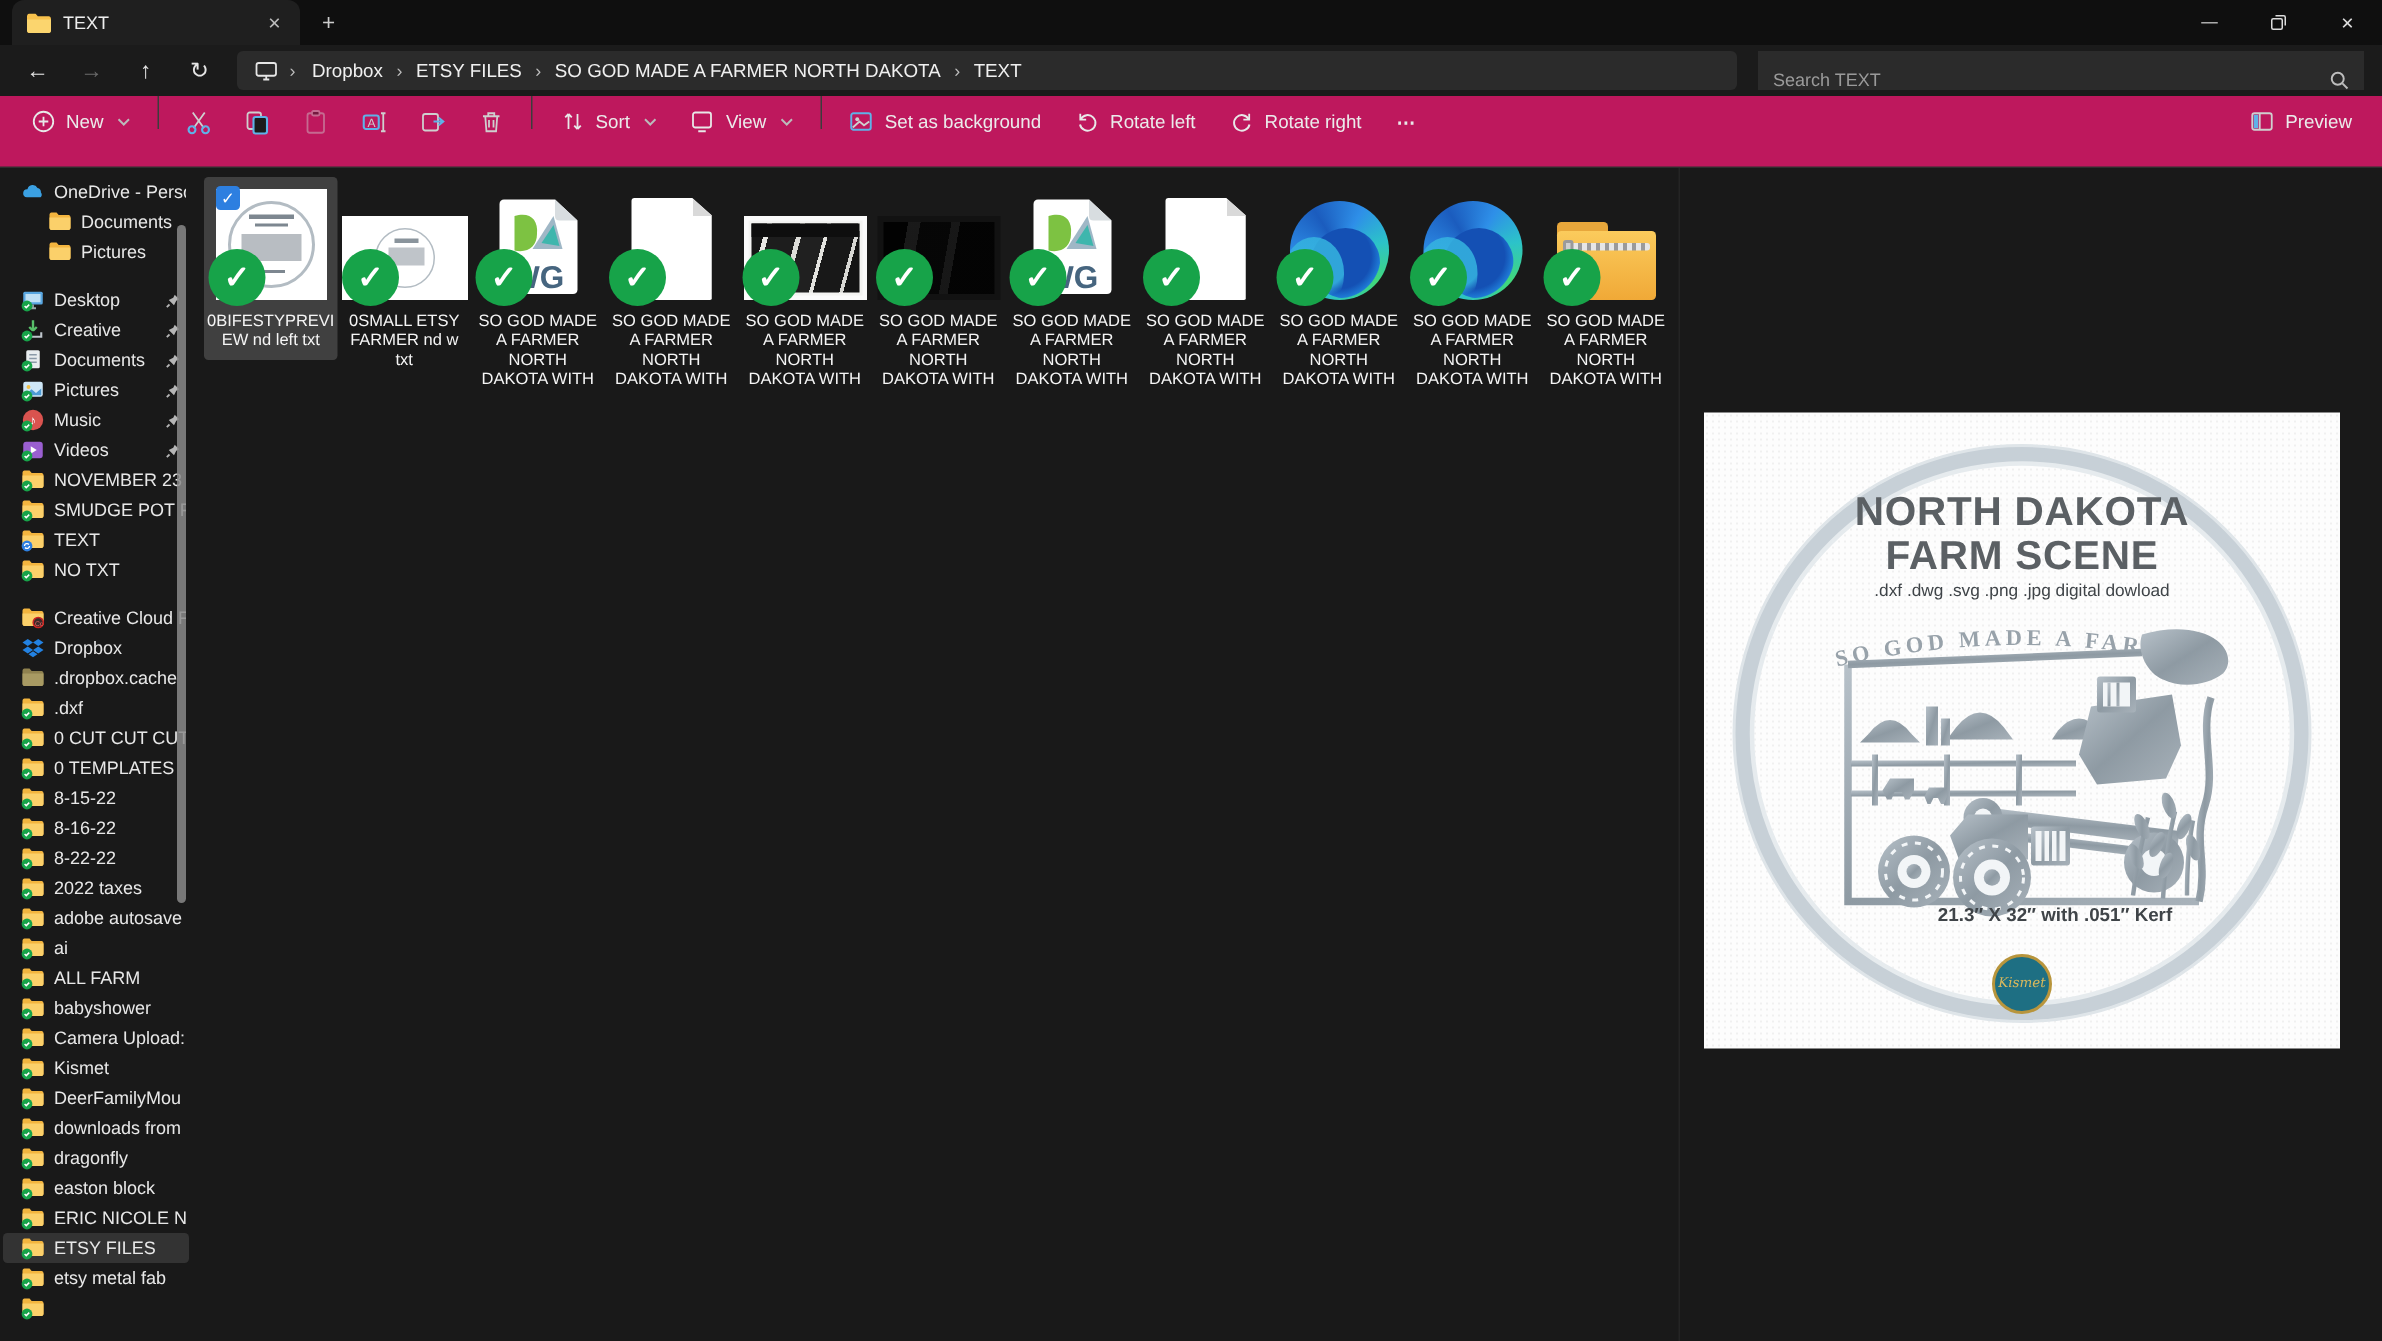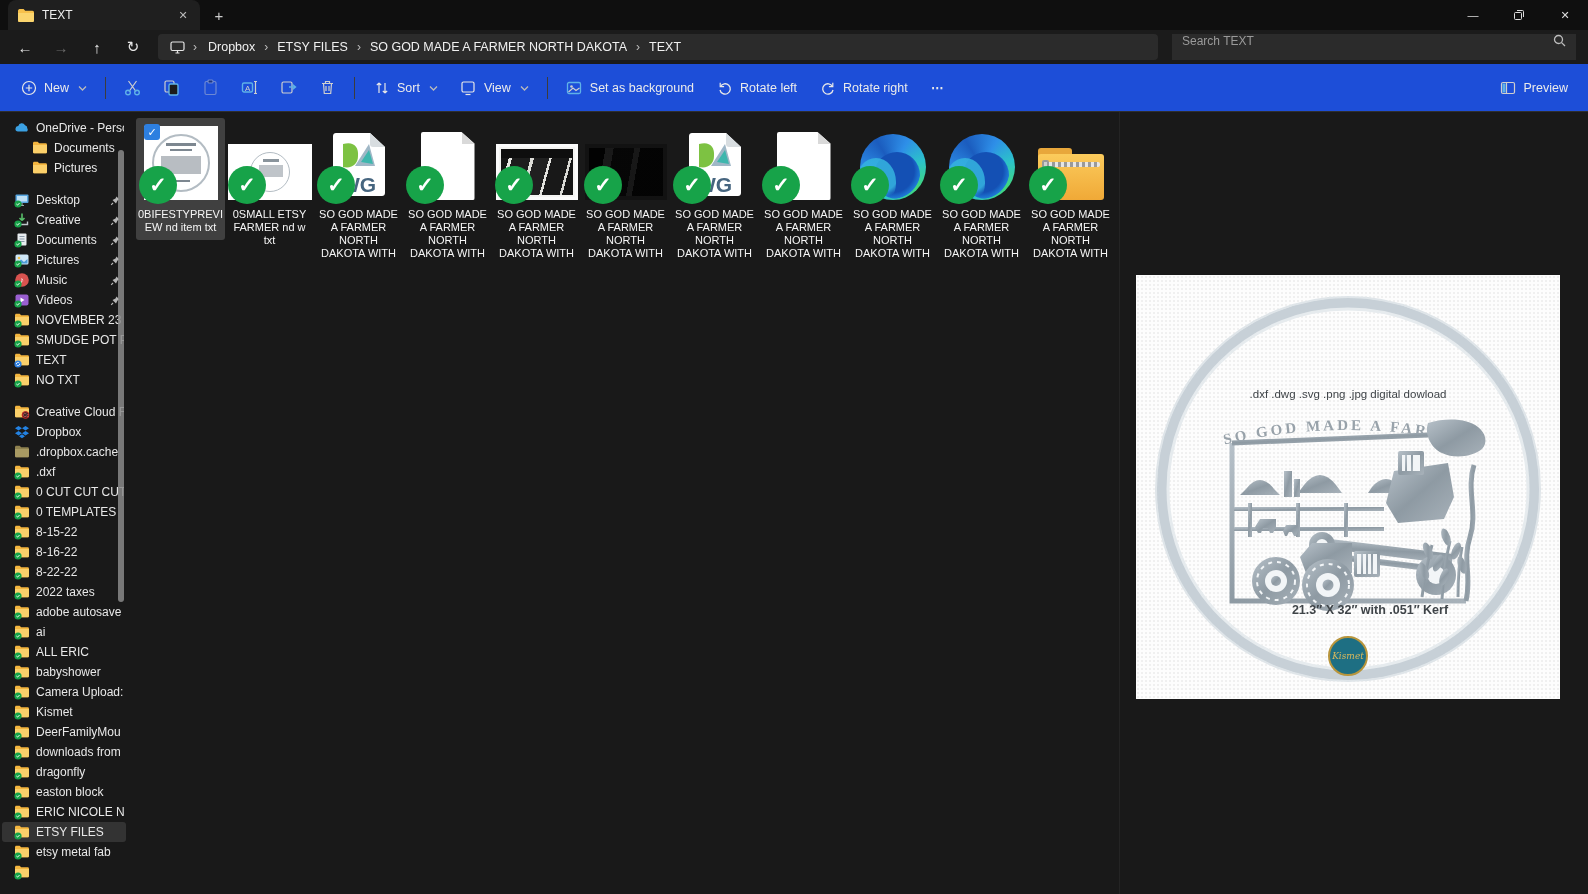--- a/index.html
+++ b/index.html
@@ -17,25 +17,25 @@
   .win-controls { margin-left:auto; display:flex; height:30px; align-self:flex-start; }
   .win-btn { width:46px; height:30px; display:flex; align-items:center; justify-content:center; color:#ddd; font-size:11px; }
 
   
   .navrow { height:34px; background:#1b1b1b; display:flex; align-items:center; padding:0 12px 0 8px; gap:2px; flex:0 0 auto; }
   .nav-btn { width:34px; height:28px; display:flex; align-items:center; justify-content:center; color:#e6e6e6; font-size:15px; border-radius:4px; }
   .nav-btn.dim { color:#6b6b6b; }
   .addressbar { flex:1; height:26px; margin-left:6px; background:#2b2b2b; border-radius:4px; display:flex; align-items:center; padding:0 8px; gap:2px; min-width:0; }
   .crumb { font-size:12.5px; color:#f0f0f0; padding:2px 7px; border-radius:3px; white-space:nowrap; }
   .crumb-sep { color:#bdbdbd; font-size:12px; padding:0 2px; }
-  .searchbox { width:404px; height:26px; margin-left:12px; background:#2b2b2b; border-radius:0; display:flex; align-items:flex-start; padding:0 10px; flex:0 0 auto;gap:16px; }
+  .searchbox { width:404px; height:26px; margin-left:12px; background:#2b2b2b; border-radius:0; display:flex; align-items:flex-end; padding:0 10px; flex:0 0 auto;gap:16px; }
   .search-ph { font-size:12px; color:#9a9a9a; flex:1; }
 
   
-  .toolbar { height:48px; background:#1d4ed8; border-bottom:1px solid #2e2e2e; display:flex; align-items:center; padding:0 10px; gap:2px; flex:0 0 auto; }
+  .toolbar { height:48px; background:#be185d; border-bottom:1px solid #2e2e2e; display:flex; align-items:flex-start; padding:0 10px; gap:2px; flex:0 0 auto; }
   .tb-btn { height:34px; display:flex; align-items:center; gap:7px; padding:0 10px; border-radius:4px; color:#ebebeb; font-size:12.5px; white-space:nowrap; }
   .tb-ico { width:17px; height:17px; display:flex; align-items:center; justify-content:center; }
   .tb-sep { width:1px; height:22px; background:#3c3c3c; margin:0 6px; }
   .tb-chev { margin-left:2px; display:flex; }
   .tb-btn.disabled { opacity:.45; }
   .tb-right { margin-left:auto; }
 
   
   .main { flex:1; display:flex; min-height:0; }
   .sidebar { width:128px; flex:0 0 auto; position:relative; padding-top:6px; overflow:hidden; }
@@ -625,21 +625,21 @@
           </div>
           <div class="side-item">
             <span class="side-ico">
               <svg width="16" height="16" viewBox="0 0 16 16">
                 <path d="M1 3.2C1 2.4 1.5 1.7 2.3 1.7h3.4l1.4 1.6h6.6c.8 0 1.3.7 1.3 1.5v7c0 .8-.5 1.5-1.3 1.5H2.3c-.8 0-1.3-.7-1.3-1.5Z" fill="#f3b53f"></path>
                 <path d="M1 5h14v6.8c0 .8-.5 1.5-1.3 1.5H2.3c-.8 0-1.3-.7-1.3-1.5Z" fill="#fbd06a"></path>
                 <circle cx="4" cy="12" r="3.6" fill="#17a349"></circle>
                 <path d="M2.4 12l1.1 1.1 2-2" stroke="#fff" stroke-width="1" fill="none"></path>
               </svg>
             </span>
-            <span class="side-label">ALL ERIC</span>
+            <span class="side-label">ALL FARM</span>
           </div>
           <div class="side-item">
             <span class="side-ico">
               <svg width="16" height="16" viewBox="0 0 16 16">
                 <path d="M1 3.2C1 2.4 1.5 1.7 2.3 1.7h3.4l1.4 1.6h6.6c.8 0 1.3.7 1.3 1.5v7c0 .8-.5 1.5-1.3 1.5H2.3c-.8 0-1.3-.7-1.3-1.5Z" fill="#f3b53f"></path>
                 <path d="M1 5h14v6.8c0 .8-.5 1.5-1.3 1.5H2.3c-.8 0-1.3-.7-1.3-1.5Z" fill="#fbd06a"></path>
                 <circle cx="4" cy="12" r="3.6" fill="#17a349"></circle>
                 <path d="M2.4 12l1.1 1.1 2-2" stroke="#fff" stroke-width="1" fill="none"></path>
               </svg>
             </span>
@@ -766,21 +766,21 @@
               <div class="ring">
                 <i style="top:7px;width:30px;height:3px;"></i>
                 <i style="top:13px;width:22px;height:2px;"></i>
                 <i style="top:20px;width:40px;height:18px;opacity:.55;"></i>
                 <i style="bottom:8px;width:18px;height:2px;"></i>
               </div>
             </div>
             <div class="sel-check">✓</div>
             <div class="sync-badge">✓</div>
           </div>
-          <div class="tile-label">0BIFESTYPREVIEW nd item txt</div>
+          <div class="tile-label">0BIFESTYPREVIEW nd left txt</div>
         </div>
         <div class="tile">
           <div class="tile-iconwrap">
             <div class="fi-thumb-wide">
               <div class="ring">
                 <i class="smudge" style="left:8px;top:12px;width:24px;height:12px;opacity:.55;"></i>
                 <i class="smudge" style="left:12px;top:6px;width:16px;height:3px;"></i>
               </div>
             </div>
             <div class="sync-badge">✓</div>
@@ -961,20 +961,24 @@
               <ellipse cx="292" cy="276" rx="4" ry="9" transform="rotate(-24 292 276)"></ellipse>
               <ellipse cx="302" cy="288" rx="4" ry="9" transform="rotate(24 302 288)"></ellipse>
               <ellipse cx="288" cy="296" rx="4" ry="9" transform="rotate(-24 288 296)"></ellipse>
               <ellipse cx="310" cy="262" rx="4" ry="9" transform="rotate(-20 310 262)"></ellipse>
               <ellipse cx="320" cy="276" rx="4" ry="9" transform="rotate(22 320 276)"></ellipse>
               <ellipse cx="308" cy="302" rx="4" ry="9" transform="rotate(20 308 302)"></ellipse>
               <ellipse cx="326" cy="290" rx="4" ry="9" transform="rotate(-18 326 290)"></ellipse>
             </g>
           </g>
         </svg>
+        <div class="pv-title">
+          <div>NORTH DAKOTA</div>
+          <div>FARM SCENE</div>
+        </div>
         <div class="pv-sub">.dxf .dwg .svg .png .jpg digital dowload</div>
         <div class="pv-size">21.3″ X 32″ with .051″ Kerf</div>
         <div class="pv-logo">
             <span>Kismet</span>
           </div>
       </div>
     </div>
   </div>
 
 </div>

